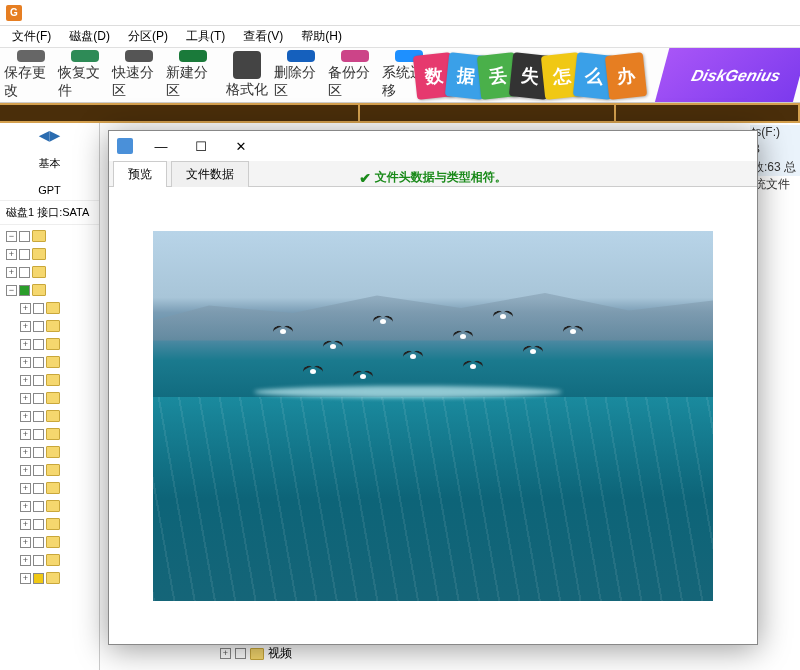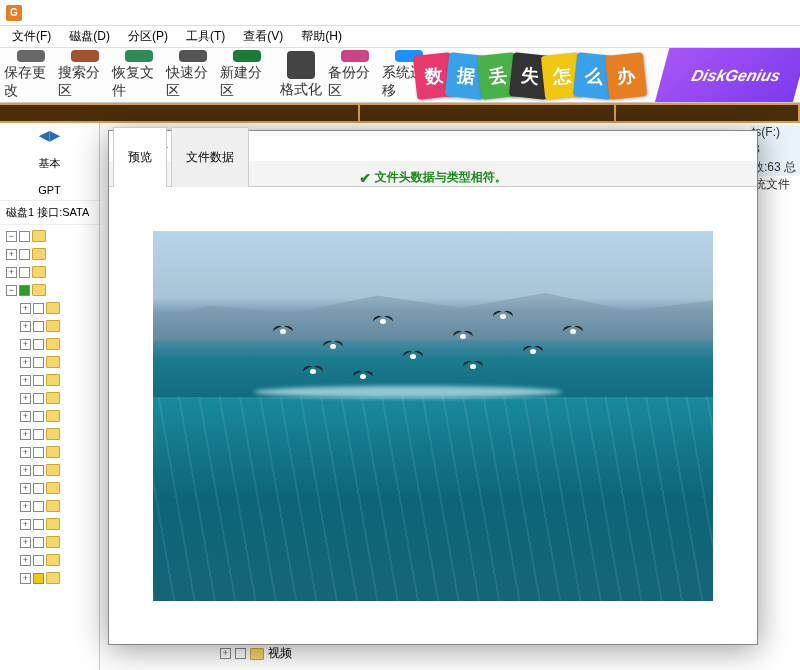--- a/index.html
+++ b/index.html
@@ -39,21 +39,21 @@
 .file-row { display: flex; align-items: center; height: 18px; gap: 6px; padding-left: 200px; font-size: 11px; }
 .file-ico { width: 12px; height: 12px; border: 1px solid #c0392b; background: #fff; position: relative; }
 .file-ico::after { content: "▶"; position: absolute; left: 1px; top: -1px; font-size: 8px; color: #c0392b; }
 .preview-win { position: absolute; left: 108px; top: 130px; width: 650px; height: 515px; background: #fff; box-shadow: 0 4px 30px rgba(0,0,0,0.4); border: 1px solid #888; z-index: 100; display: flex; flex-direction: column; }
 .pw-title { height: 30px; display: flex; align-items: center; padding: 0 8px; gap: 8px; background: #fff; }
 .pw-title .pw-icon { width: 16px; height: 16px; background: #4a90d9; border-radius: 2px; }
 .pw-title .pw-name { flex: 1; color: #333; }
 .pw-ctrl { display: flex; gap: 0; }
 .pw-btn { width: 40px; height: 28px; display: flex; align-items: center; justify-content: center; cursor: pointer; font-size: 13px; }
 .pw-tabs { height: 26px; display: flex; align-items: flex-end; background: #f4f4f4; border-bottom: 1px solid #ccc; position: relative; }
-.pw-tab { padding: 21px 14px; border: 1px solid #ccc; border-bottom: none; background: #fff; margin-left: 4px; cursor: pointer; position: relative; top: 1px; }
+.pw-tab { padding: 4px 14px; border: 1px solid #ccc; border-bottom: none; background: #fff; margin-left: 4px; cursor: pointer; position: relative; top: 1px; }
 .pw-tab.inactive { background: #f0f0f0; }
 .pw-status { position: absolute; left: 50%; transform: translateX(-50%); color: #1a8a1a; font-weight: bold; display: flex; align-items: center; gap: 4px; }
 .pw-status::before { content: "✔"; color: #1a8a1a; font-size: 14px; }
 .pw-body { flex: 1; background: #fff; display: flex; align-items: center; justify-content: center; padding: 20px; }
 .pw-img { width: 560px; height: 370px; background: linear-gradient(to bottom, #b8d4e8 0%, #a8c5d8 18%, #7a9db5 22%, #5a8da8 28%, #1a7a8e 35%, #0d6478 50%, #0a5568 70%, #1a6578 100%); position: relative; overflow: hidden; }
 .mountain { position: absolute; top: 60px; left: 0; right: 0; height: 50px; background: linear-gradient(to bottom, #8ba5b8 0%, #6b8a9e 100%); clip-path: polygon(0 60%, 10% 30%, 25% 45%, 40% 10%, 55% 35%, 70% 5%, 85% 40%, 100% 20%, 100% 100%, 0 100%); opacity: 0.7; }
 .bird { position: absolute; width: 20px; height: 12px; }
 .bird::before, .bird::after { content: ""; position: absolute; width: 10px; height: 6px; border-top: 2px solid #222; border-radius: 50% 50% 0 0; }
 .bird::before { left: 0; transform: rotate(-25deg); }
 .bird::after { right: 0; transform: rotate(25deg); }
@@ -78,38 +78,38 @@
     <div class="menu-item">帮助(H)</div>
   </div>
 
 <div class="toolbar">
   <div id="toolbarBtns" style="display:flex;">
       <div class="tool-btn">
         <div class="tool-icon" style="background:#666;"></div>
         <div class="tool-label">保存更改</div>
       </div>
       <div class="tool-btn">
-        <div class="tool-icon" style="background:#a0522d;"></div>
-        <div class="tool-label">搜索分区</div>
-      </div>
-      <div class="tool-btn">
         <div class="tool-icon" style="background:#2e8b57;"></div>
         <div class="tool-label">恢复文件</div>
       </div>
       <div class="tool-btn">
         <div class="tool-icon" style="background:#555;"></div>
         <div class="tool-label">快速分区</div>
       </div>
       <div class="tool-btn">
         <div class="tool-icon" style="background:#1a7a3a;"></div>
         <div class="tool-label">新建分区</div>
       </div>
       <div class="tool-btn">
         <div class="tool-icon" style="background:#444;"></div>
         <div class="tool-label">格式化</div>
+      </div>
+      <div class="tool-btn">
+        <div class="tool-icon" style="background:#1560bd;"></div>
+        <div class="tool-label">删除分区</div>
       </div>
       <div class="tool-btn">
         <div class="tool-icon" style="background:#cc4488;"></div>
         <div class="tool-label">备份分区</div>
       </div>
       <div class="tool-btn">
         <div class="tool-icon" style="background:#1e90ff;"></div>
         <div class="tool-label">系统迁移</div>
       </div>
     </div>

